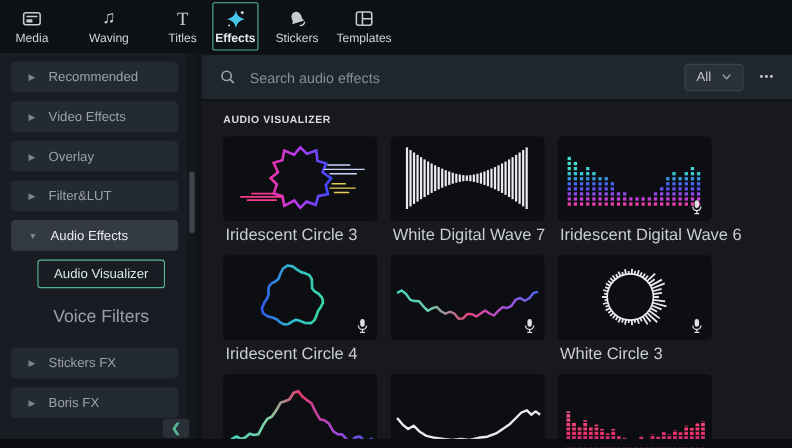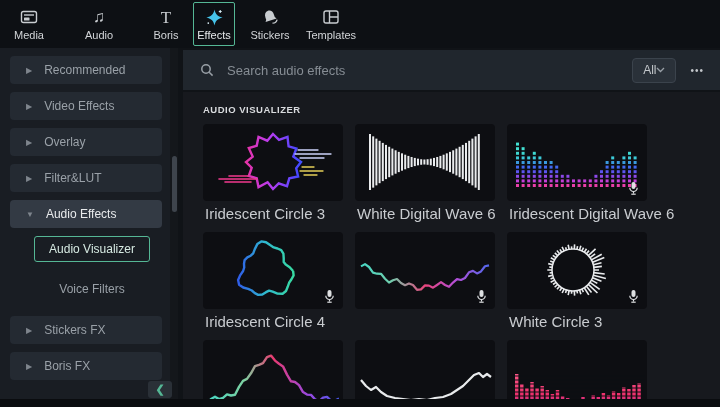--- a/index.html
+++ b/index.html
@@ -7,53 +7,53 @@
               font-family:"Liberation Sans", sans-serif; }
   .app { position:relative; width:720px; height:407px; background:#101317; overflow:hidden; }
 
   
   .toolbar { height:48px; display:flex; align-items:center; gap:3px; padding-left:2px; background:#0d1014; }
   .tb-item { display:flex; flex-direction:column; align-items:center; justify-content:center; gap:2px;
              height:46px; color:#d2d5d8; font-size:11px; flex:none; cursor:pointer; }
   .tb-item:nth-child(1){width:54px}.tb-item:nth-child(2){width:80px}.tb-item:nth-child(3){width:48px}
   .tb-item:nth-child(4){width:42px}.tb-item:nth-child(5){width:64px}.tb-item:nth-child(6){width:52px}
   .tb-item:nth-child(7){width:52px}.tb-item:nth-child(8){width:64px}
-  .tb-item.active { border:1.5px solid #55b795; border-radius:2px; height:44px; }
+  .tb-item.active { border:1.5px solid #55b795; border-radius:2px; height:44px;font-weight:bold; }
   .tb-item.active .tb-label { color:#e6e9eb; }
   .tb-icon { height:20px; display:flex; align-items:center; justify-content:center; }
   .glyph-note { font-size:16px; color:#c8ccd0; line-height:1; }
   .glyph-T { font-family:"Liberation Serif", serif; font-size:17px; color:#c8ccd0; line-height:1; }
 
   
   .main { display:flex; height:359px; }
 
   
   .sidebar { width:178px; flex:none; position:relative; background:#191d23; padding-top:8px; }
   .sb-group { margin:0 16px 8px 10px; height:28px; background:#242a32; border-radius:4px;
               display:flex; align-items:center; gap:12px; padding-left:16px;
               color:#9aa1a8; font-size:12px; cursor:pointer; }
   .sb-group.active { background:#333a44; color:#e9ebed; }
   .chev { font-size:8px; color:#7e858d; }
   .sb-sub-selected { margin:6px 28px 0 34px; height:26px; border:1px solid #55b795; border-radius:3px;
                      display:flex; align-items:center; justify-content:center; color:#d6eae2; font-size:12px; cursor:pointer; }
   .sb-sub-plain { margin:14px 28px 14px 34px; height:26px; display:flex; align-items:center;
-                  justify-content:center; color:#99a0a7; font-size:12px; cursor:pointer; }
+                  justify-content:center; color:#99a0a7; font-size:16px; cursor:pointer; }
   .sb-scroll { position:absolute; top:0; right:0; width:8px; height:100%; background:#14171b; }
   .sb-scroll-thumb { position:absolute; top:108px; left:1.5px; width:5px; height:56px; background:#3e444c; border-radius:3px; }
   .collapse-btn { position:absolute; left:148px; bottom:9px; width:24px; height:17px; background:#2a3037;
                   border-radius:3px; color:#55b795; display:flex; align-items:center; justify-content:center;
                   font-size:11px; font-weight:bold; cursor:pointer; }
 
   
   .panel { flex:1; display:flex; flex-direction:column; background:#101317; min-width:0; }
   .searchbar { margin:2px 0 0 5px; height:40px; background:#20262d; display:flex; align-items:center;
                padding:0 16px; flex:none; }
   .search-input { flex:1; background:none; border:none; outline:none; color:#c8ccd0; font-size:13px; margin-left:12px; }
   .search-input::placeholder { color:#868d94; }
-  .all-select { display:flex; align-items:center; background:#2a3139; border:1px solid #3b434c;
+  .all-select { display:flex; align-items:center; gap:10px; background:#2a3139; border:1px solid #3b434c;
                 border-radius:4px; padding:4px 10px 5px; color:#c3c7cb; font-size:12px; cursor:pointer; }
   .more-btn { color:#c3c7cb; margin-left:14px; font-size:10px; letter-spacing:1px; cursor:pointer; }
 
   .content { flex:1; margin:2px 0 0 5px; background:#17191e; padding:12px 0 0 20px; overflow:hidden; position:relative; }
   .section-title { font-size:9.5px; font-weight:bold; color:#d9dbde; letter-spacing:0.5px; }
   .grid { display:grid; grid-template-columns:repeat(3,140px); column-gap:12px; row-gap:12px; margin-top:9px; }
   .card { cursor:pointer; }
   .thumb { width:140px; height:77px; background:#0d0e12; border-radius:4px; position:relative; overflow:hidden; }
   .name { font-size:15px; color:#c9ccd0; margin:4px 0 0 2px; height:15px; white-space:nowrap; }
   .mic { position:absolute; right:7px; bottom:5px; width:13px; height:15px; opacity:.95; }
@@ -73,27 +73,27 @@
             <path d="M5 8 h10"></path>
           <rect x="5" y="10.5" width="5.5" height="3" rx="0.5" fill="#c8ccd0" stroke="none"></rect>
           </svg>
       </span>
       <span class="tb-label">Media</span>
     </div>
     <div class="tb-item">
       <span class="tb-icon">
           <span class="glyph-note">♫</span>
         </span>
-      <span class="tb-label">Audio</span>
+      <span class="tb-label">Waving</span>
     </div>
     <div class="tb-item">
       <span class="tb-icon">
           <span class="glyph-T">T</span>
         </span>
-      <span class="tb-label">Boris</span>
+      <span class="tb-label">Titles</span>
     </div>
     <div class="tb-item active">
       <span class="tb-icon">
         <svg width="21" height="21" viewBox="0 0 22 22" fill="none">
           <path d="M11 2.5 C12 7.5 14 9.5 19.5 11 C14 12.5 12 14.5 11 19.5 C10 14.5 8 12.5 2.5 11 C8 9.5 10 7.5 11 2.5 Z" fill="#46c4ea"></path>
           <path d="M17 3.2 v3 M15.5 4.7 h3" stroke="#d8eef6" stroke-width="1.1"></path>
           <circle cx="4.5" cy="16.8" r="0.9" fill="#d8eef6"></circle>
           </svg>
       </span>
       <span class="tb-label">Effects</span>
@@ -240,21 +240,21 @@
                   <rect x="97.2" y="26.28256844626261" width="2" height="23.434863107474786" fill="#e9ebed"></rect>
                   <rect x="100.4" y="24.590071453502595" width="2" height="26.819857092994813" fill="#e9ebed"></rect>
                   <rect x="103.60000000000001" y="22.792790136705243" width="2" height="30.414419726589514" fill="#e9ebed"></rect>
                   <rect x="106.80000000000001" y="20.894652316599398" width="2" height="34.210695366801204" fill="#e9ebed"></rect>
                   <rect x="110" y="18.899113897394336" width="2" height="38.20177220521133" fill="#e9ebed"></rect>
                   <rect x="113.2" y="16.809248505009364" width="2" height="42.38150298998127" fill="#e9ebed"></rect>
                   <rect x="116.4" y="14.627814747580729" width="2" height="46.74437050483854" fill="#e9ebed"></rect>
                   <rect x="119.60000000000001" y="12.357307840108458" width="2" height="51.285384319783084" fill="#e9ebed"></rect>
                   <rect x="122.80000000000001" y="10" width="2" height="56" fill="#e9ebed"></rect>
                 </svg></div>
-            <div class="name">White Digital Wave 6</div>
+            <div class="name">White Digital Wave 7</div>
           </div>
           <div class="card">
             <div class="thumb"><svg viewBox="0 0 140 77" width="140" height="77">
                   <rect x="9" y="60" width="3" height="3" fill="#ea3fa8"></rect>
                   <rect x="9" y="55.4" width="3" height="3" fill="#c23fd8"></rect>
                   <rect x="9" y="50.8" width="3" height="3" fill="#8c49e8"></rect>
                   <rect x="9" y="46.2" width="3" height="3" fill="#5c55f0"></rect>
                   <rect x="9" y="41.6" width="3" height="3" fill="#4168f0"></rect>
                   <rect x="9" y="37" width="3" height="3" fill="#3a9ade"></rect>
                   <rect x="9" y="32.400000000000006" width="3" height="3" fill="#3ccad8"></rect>

